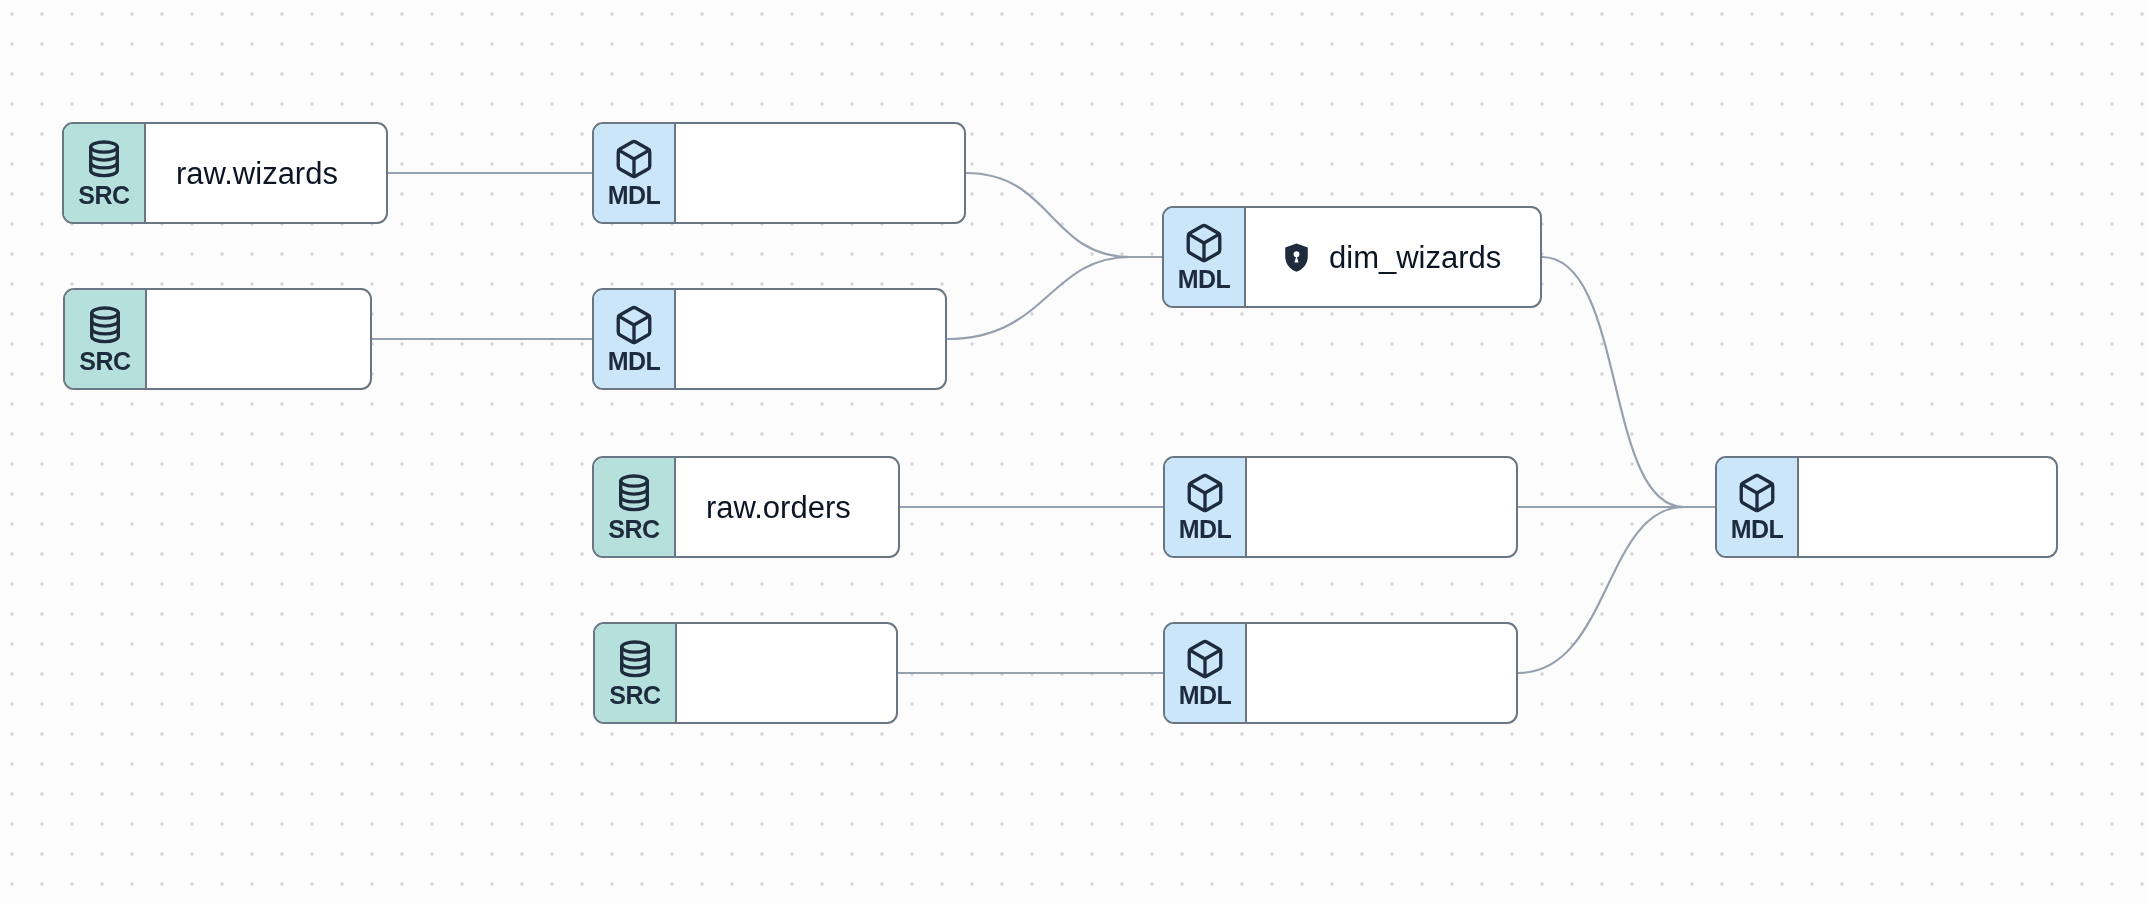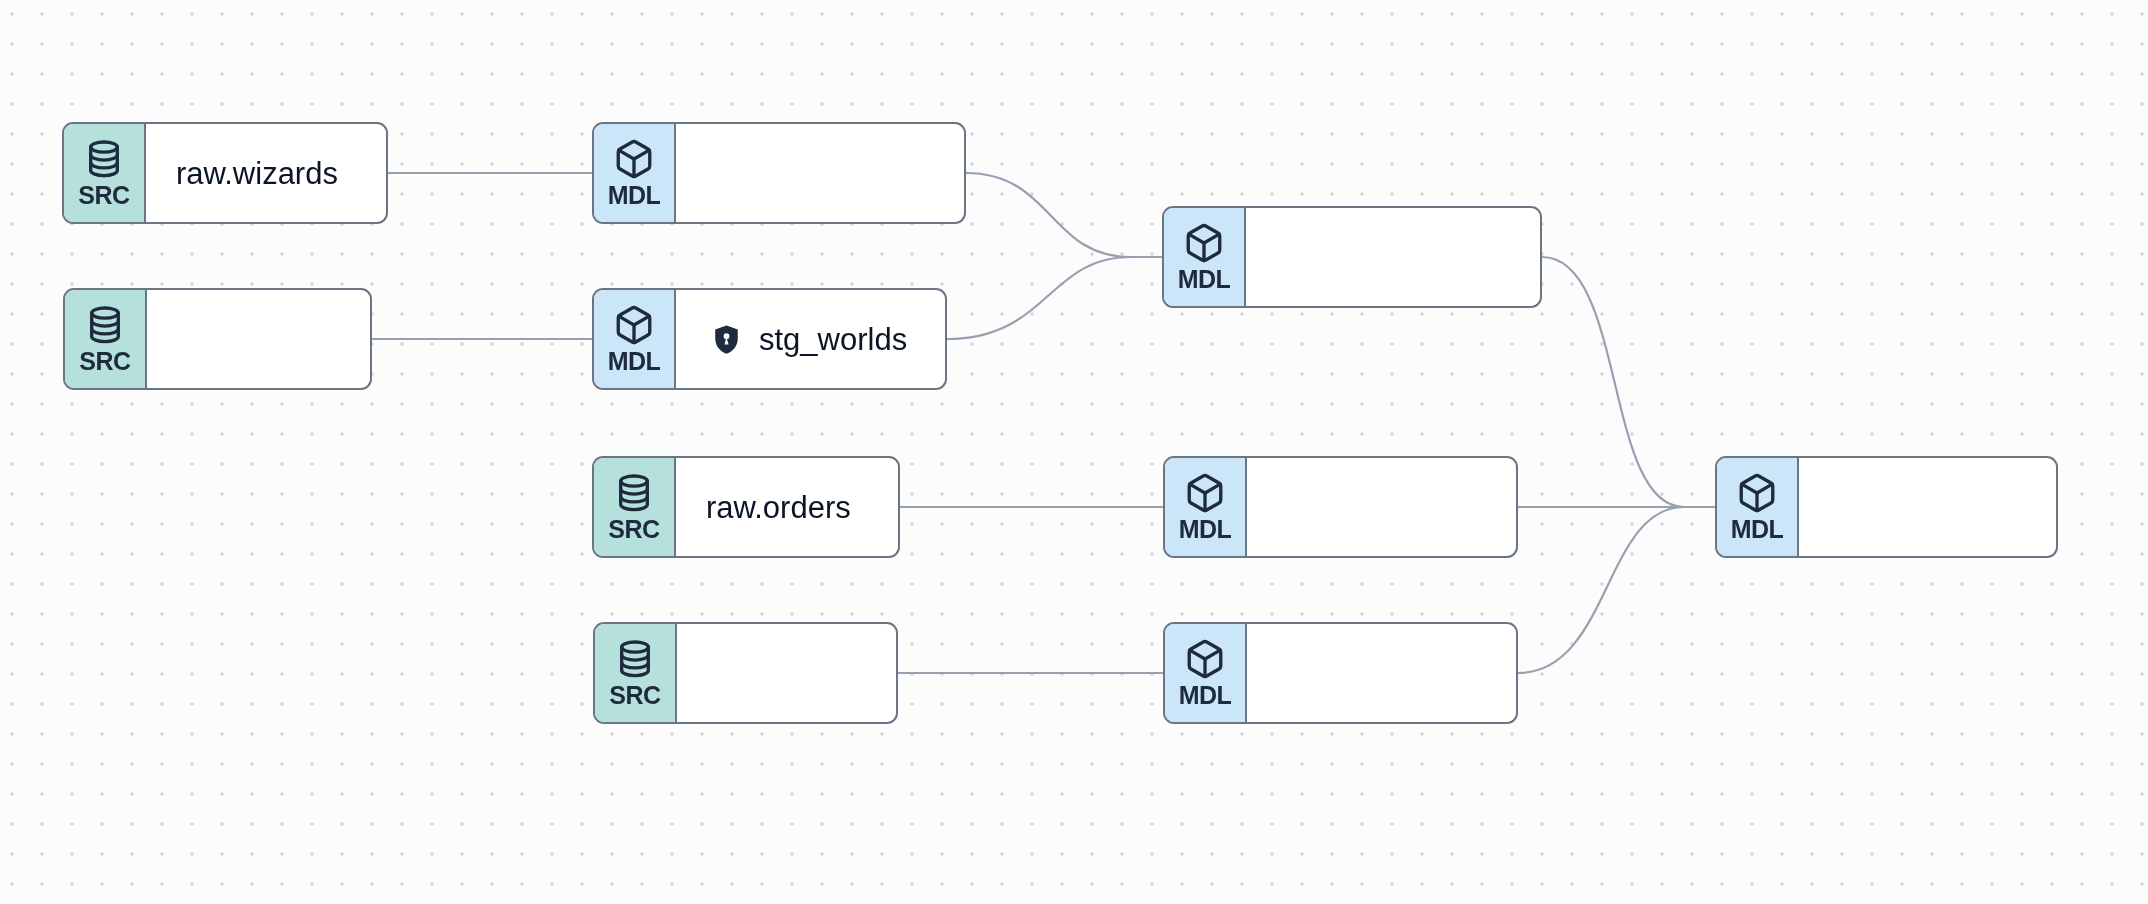--- a/index.html
+++ b/index.html
@@ -111,34 +111,34 @@
   </div>
 </div>
 
 <div class="node mdl" style="left:592px;top:288px;width:355px">
   <div class="badge">
     <svg class="badge-icon" viewBox="0 0 24 24" style="color:#1e2b3c">
         <use href="#icon-cube"></use>
       </svg>
     <span class="badge-label">MDL</span>
   </div>
-  <div class="body">
-    <svg class="shield-icon" viewBox="0 0 24 24" style="color:#1e2b3c">
-        <use href="#icon-shield-lock"></use>
-      </svg>
-    <span class="node-name">stg_worlds</span>
-  </div>
 </div>
 
 <div class="node mdl" style="left:1162px;top:206px;width:380px">
   <div class="badge">
     <svg class="badge-icon" viewBox="0 0 24 24" style="color:#1e2b3c">
         <use href="#icon-cube"></use>
       </svg>
     <span class="badge-label">MDL</span>
+  </div>
+  <div class="body">
+    <svg class="shield-icon" viewBox="0 0 24 24" style="color:#1e2b3c">
+        <use href="#icon-shield-lock"></use>
+      </svg>
+    <span class="node-name">dim_wizards</span>
   </div>
 </div>
 
 <div class="node src" style="left:592px;top:456px;width:308px">
   <div class="badge">
     <svg class="badge-icon" viewBox="0 0 24 24" style="color:#1e2b3c">
         <use href="#icon-database"></use>
       </svg>
     <span class="badge-label">SRC</span>
   </div>

